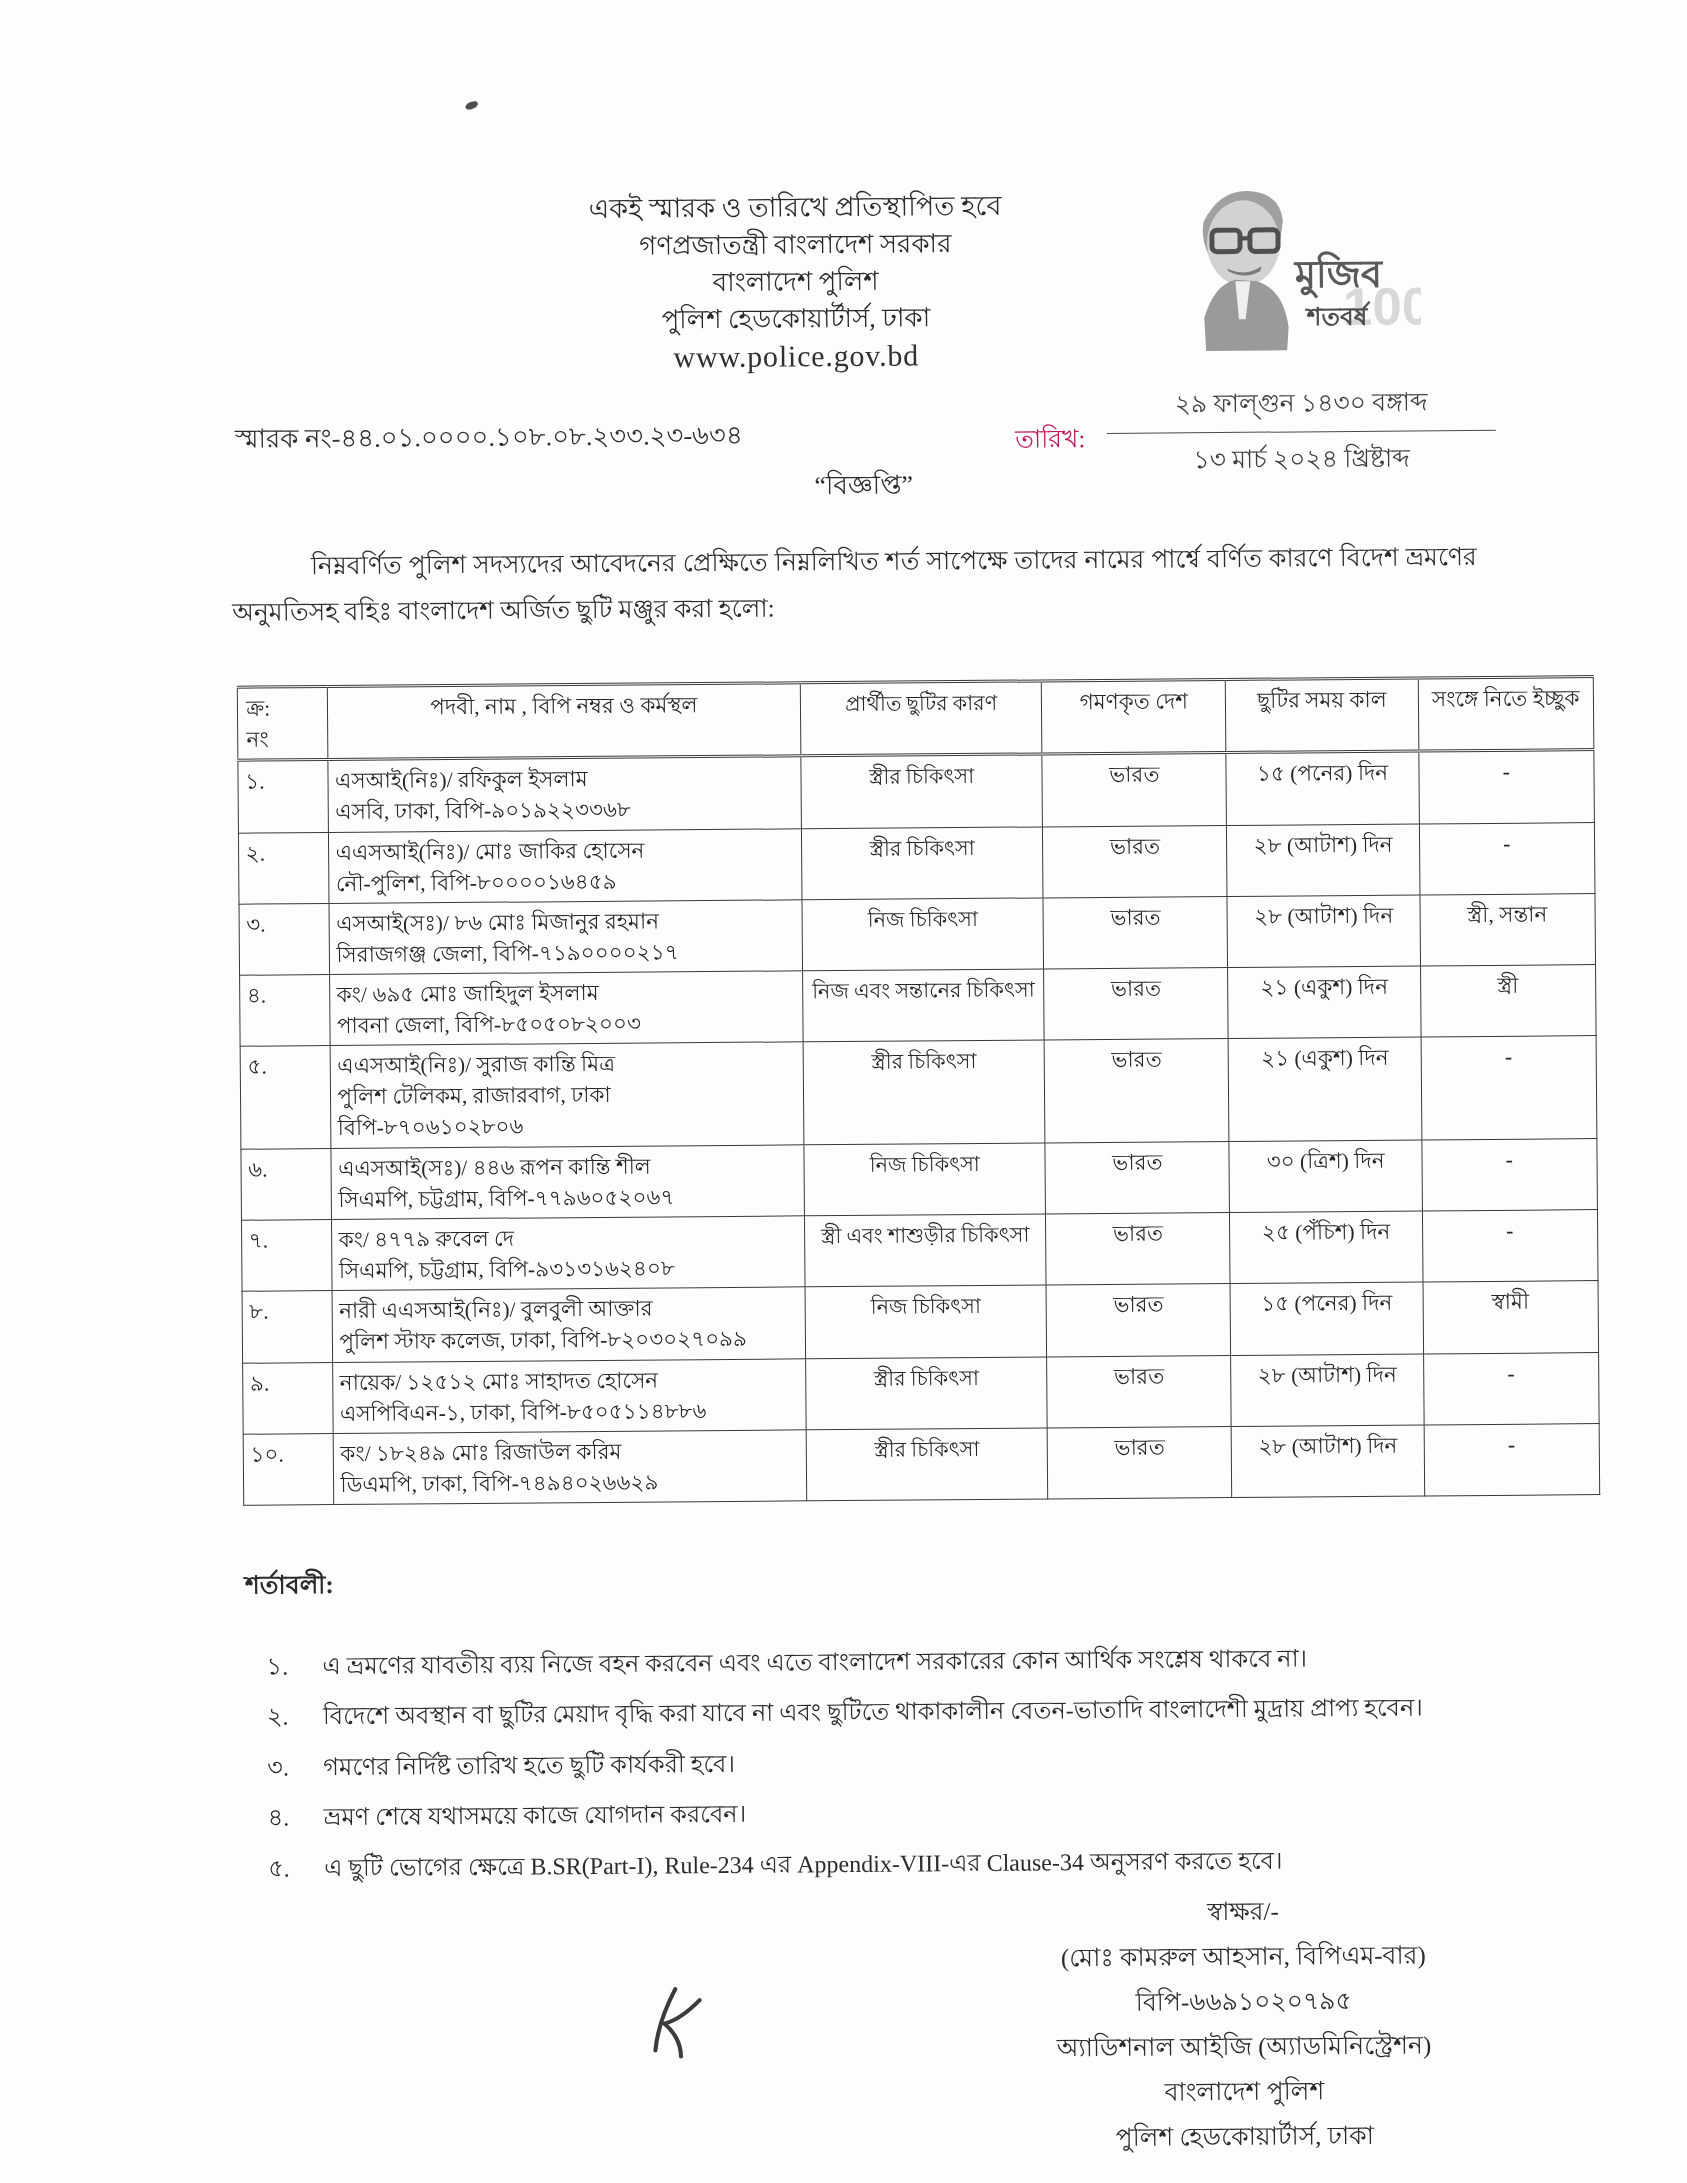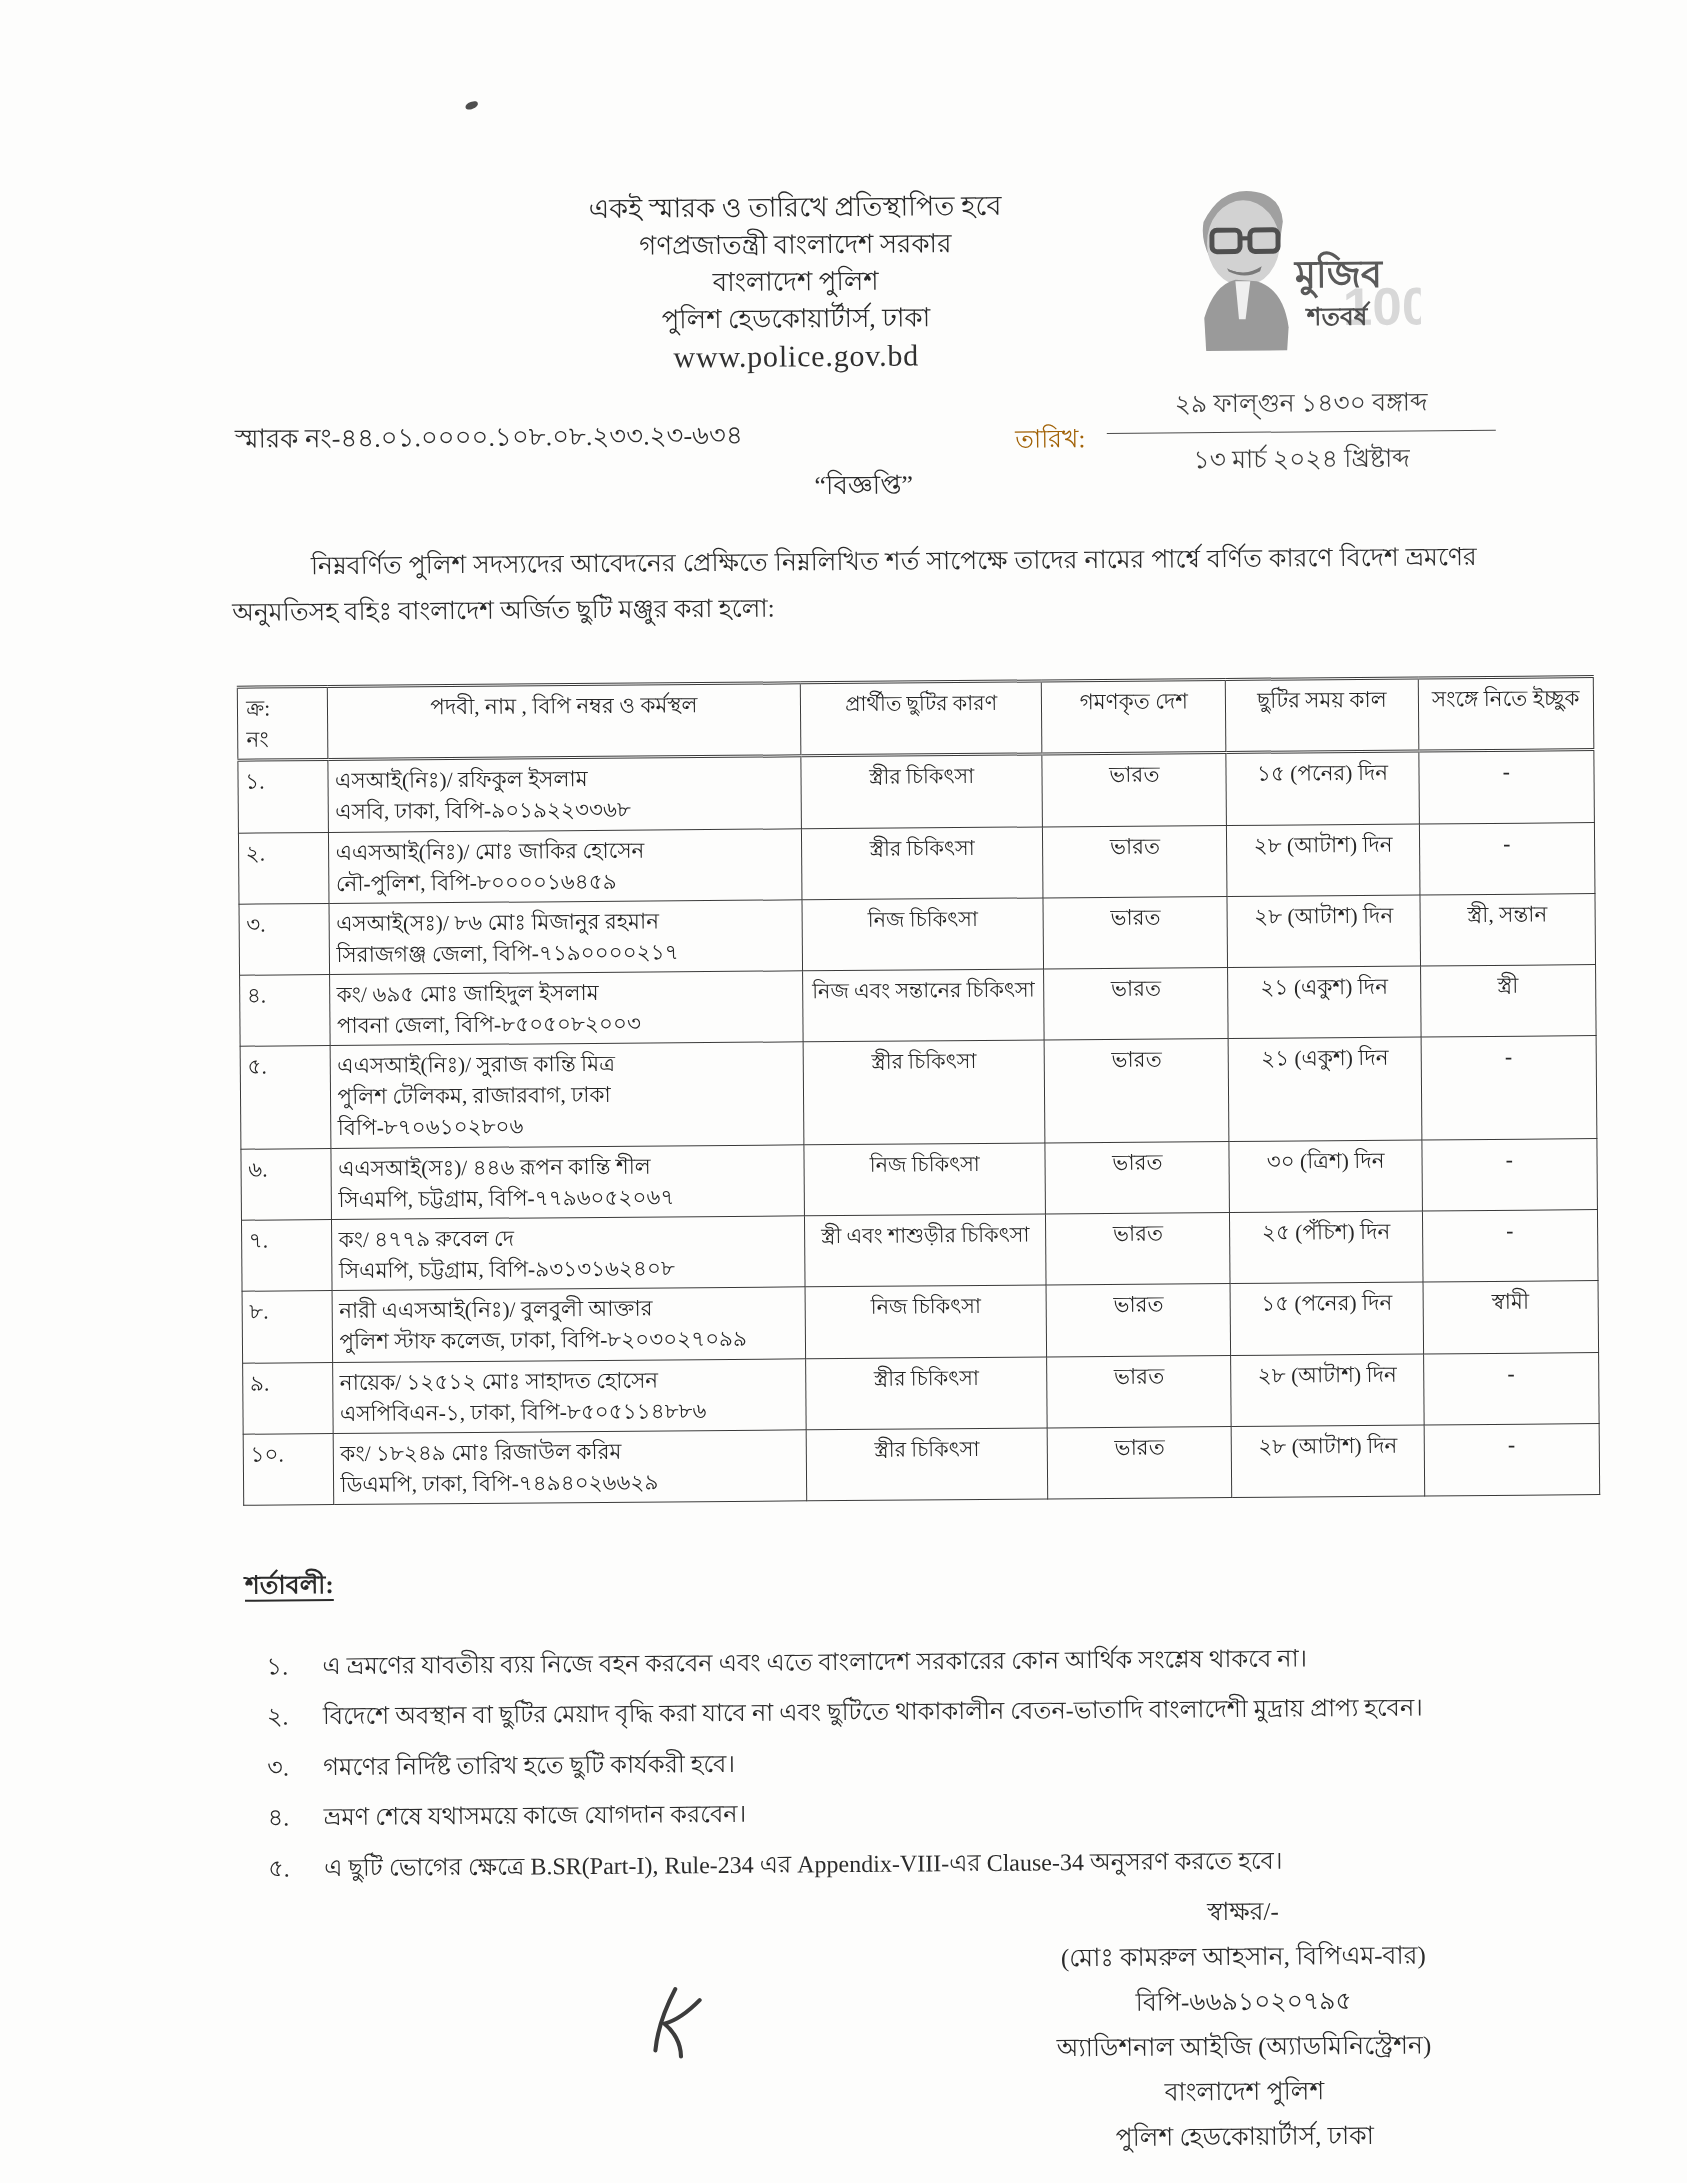--- a/index.html
+++ b/index.html
@@ -29,21 +29,21 @@
   
   #logo{position:absolute;top:182px;left:1187px;width:240px;height:190px;}
 
   
   #memo-row{
     position:absolute;top:387px;left:240px;width:1261px;
     display:flex;justify-content:space-between;align-items:flex-start;
   }
   #memo-number{font-size:26px;padding-top:26.5px;color:#2e2e2e;}
   #date-group{display:flex;align-items:center;gap:21.5px;}
-  #date-label{font-size:25px;padding-top:11.6px;color:#a16207;text-align:right;}
+  #date-label{font-size:25px;padding-top:11.6px;color:#be185d;text-align:right;}
   #date-stack{text-align:center;font-size:25px;color:#3d3d3d;min-width:389px;}
   #date-top{padding:0 8.3px 5px 8.3px;border-bottom:1.7px solid #4a4a4a;}
   #date-bottom{padding:6.6px 8.3px 0 8.3px;}
 
   #notice-title{
     position:absolute;top:465px;left:240px;width:1257px;
     text-align:center;font-size:26px;color:#2c2c2c;
   }
 
   
@@ -76,21 +76,21 @@
   .c-sl{width:74px;text-align:left;padding-left:11.6px;}
   .c-name{width:459px;text-align:left;padding-left:11.6px;}
   .c-reason{width:227px;text-align:center;font-size:20.7px;}
   .c-country{width:170px;text-align:center;}
   .c-duration{width:178px;text-align:center;}
   .c-companion{width:161px;text-align:center;}
 
   
   #conditions-heading{
     position:absolute;top:1561px;left:241px;
-    font-size:25px;font-weight:bold;text-decoration:underline;
+    font-size:25px;font-weight:bold;
     text-underline-offset:5.8px;color:#2b2b2b;
   }
   #conditions{position:absolute;top:1646px;left:252px;width:1240px;}
   .cond-item{display:flex;margin-bottom:17.4px;font-size:24px;line-height:33px;color:#2b2b2b;}
   .cond-no{width:56px;flex:0 0 56px;padding-left:10px;}
   .cond-text{flex:1;}
 
   
   #signature-block{
     position:absolute;top:1892px;left:976px;width:521px;

